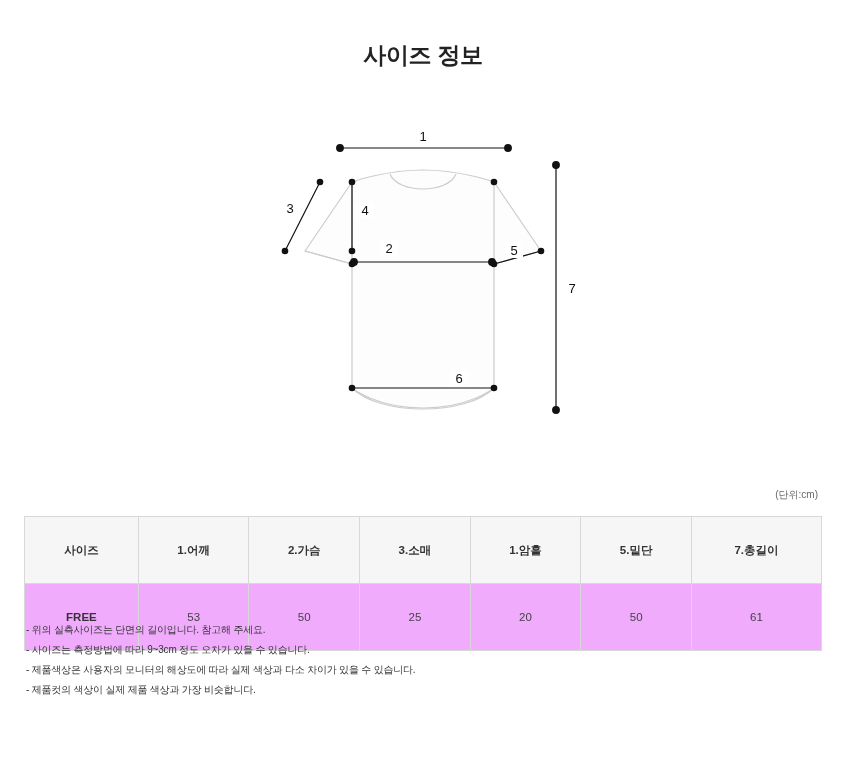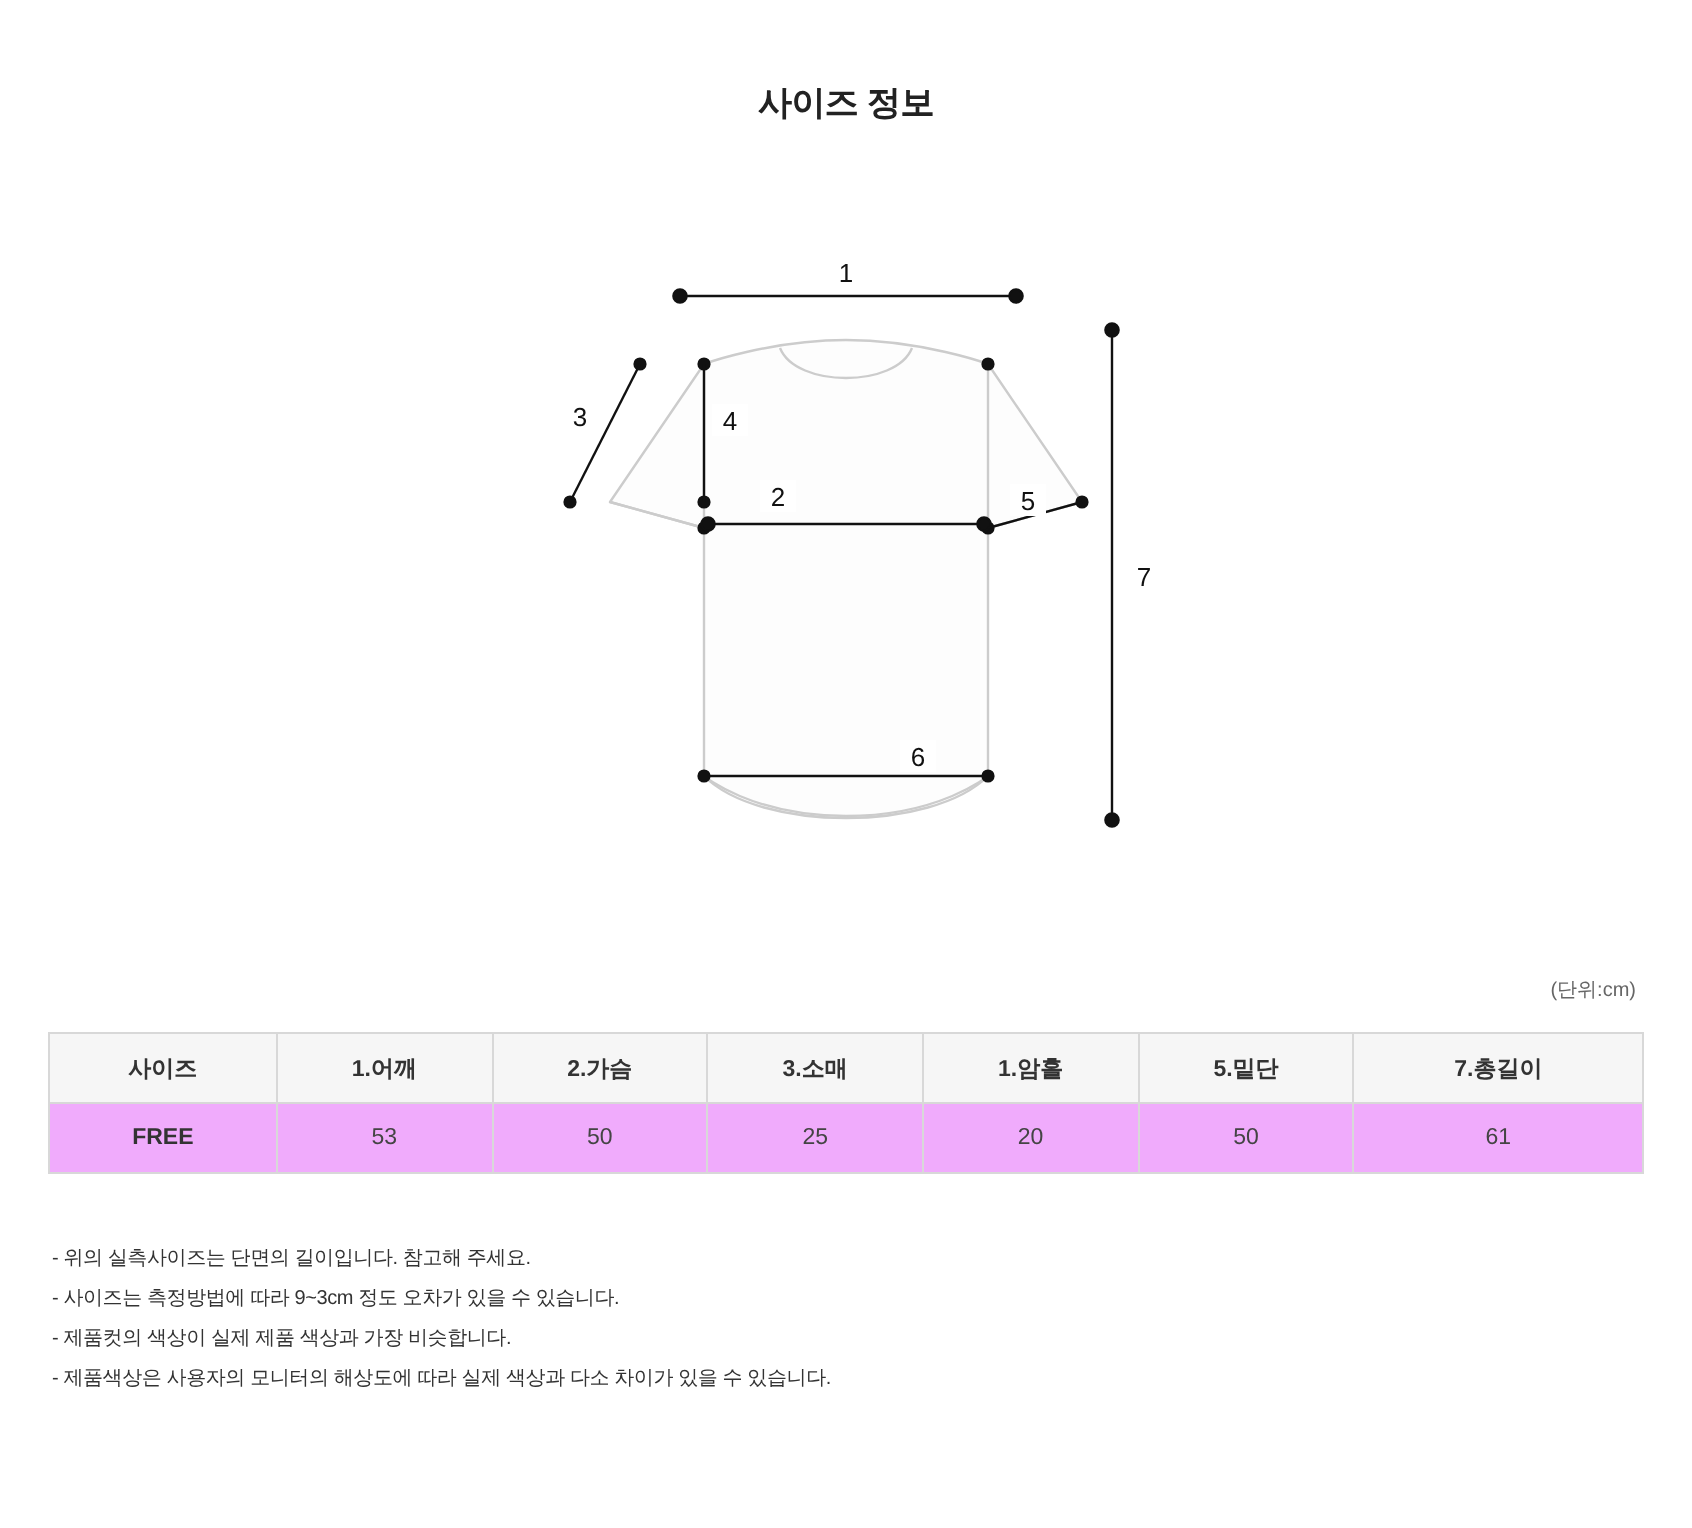--- a/index.html
+++ b/index.html
@@ -19,21 +19,21 @@
     position: relative;
     width: 846px;
     height: 764px;
   }
   .title {
     position: absolute;
     top: 40px;
     left: 0;
     width: 846px;
     text-align: center;
-    font-size: 17px;
+    font-size: 23px;
     font-weight: bold;
     color: #222222;
     letter-spacing: -0.3px;
   }
   .diagram {
     position: absolute;
     top: 110px;
     left: 0;
     width: 846px;
     height: 350px;
@@ -52,21 +52,21 @@
     left: 24px;
     width: 798px;
     border-collapse: collapse;
     font-size: 11.5px;
   }
   table.size-table th,
   table.size-table td {
     border: 1px solid #d8d8d8;
     text-align: center;
     height: 34px;
-    padding: 0;
+    padding: 16px;
     font-weight: normal;
   }
   table.size-table thead th {
     background: #f6f6f6;
     font-weight: bold;
     color: #333333;
   }
   table.size-table tbody td:first-child {
     font-weight: bold;
     color: #333333;
@@ -214,17 +214,17 @@
         <td>20</td>
         <td>50</td>
         <td>61</td>
       </tr>
     </tbody>
   </table>
 
   <div class="notes">
     <div>- 위의 실측사이즈는 단면의 길이입니다. 참고해 주세요.</div>
     <div>- 사이즈는 측정방법에 따라 9~3cm 정도 오차가 있을 수 있습니다.</div>
+    <div>- 제품색상은 사용자의 모니터의 해상도에 따라 실제 색상과 다소 차이가 있을 수 있습니다.</div>
     <div>- 제품컷의 색상이 실제 제품 색상과 가장 비슷합니다.</div>
-    <div>- 제품색상은 사용자의 모니터의 해상도에 따라 실제 색상과 다소 차이가 있을 수 있습니다.</div>
   </div>
 
 </div>
 
 </body></html>

